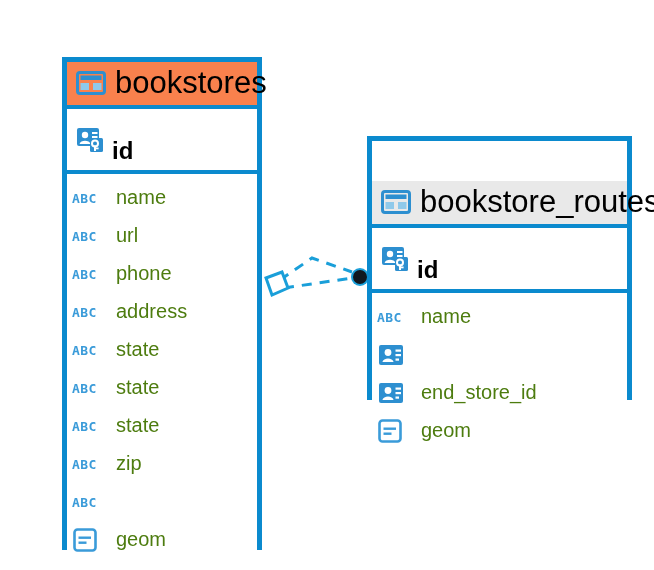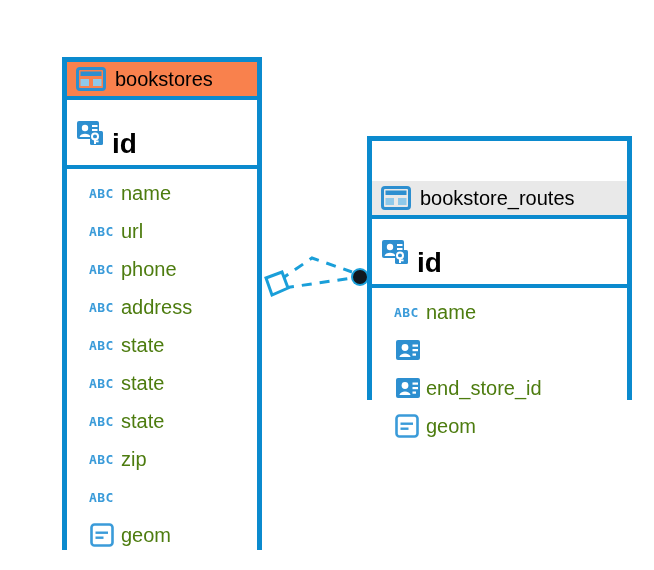--- a/index.html
+++ b/index.html
@@ -33,54 +33,54 @@
     display: flex;
     align-items: center;
     box-sizing: border-box;
     padding: 5px 8px 5px 9px;
     gap: 9px;
   }
   .entity-header.orange { background: #f9814d; }
   .entity-header.grey   { background: #e9e9e9; margin-top: 40px; }
 
   .entity-title {
-    font-size: 20px;
+    font-size: 31px;
     color: #000000;
     line-height: 1.05;
     white-space: nowrap;
   }
 
   .pk-row {
     display: flex;
     align-items: center;
     gap: 8px;
     box-sizing: border-box;
     padding: 6px 8px 7px 9px;
     border-top: 4px solid #0b8ace;
     border-bottom: 4px solid #0b8ace;
     background: #ffffff;
   }
   .pk-row .field-label {
-    font-size: 28px;
+    font-size: 24px;
     font-weight: bold;
     color: #000000;
     line-height: 1.05;
     margin-top: 23px;
   }
 
   .field-list {
     padding: 5px 0 6px 0;
     background: #ffffff;
   }
 
   .field-row {
     display: flex;
     align-items: center;
-    gap: 4px;
-    padding: 1px 8px 1px 22px;
+    gap: 16px;
+    padding: 1px 8px 1px 5px;
     height: 38px;
     box-sizing: border-box;
   }
   .field-row .field-label {
     font-size: 20px;
     color: #4d7c0f;
     line-height: 1.05;
     white-space: nowrap;
   }
 

